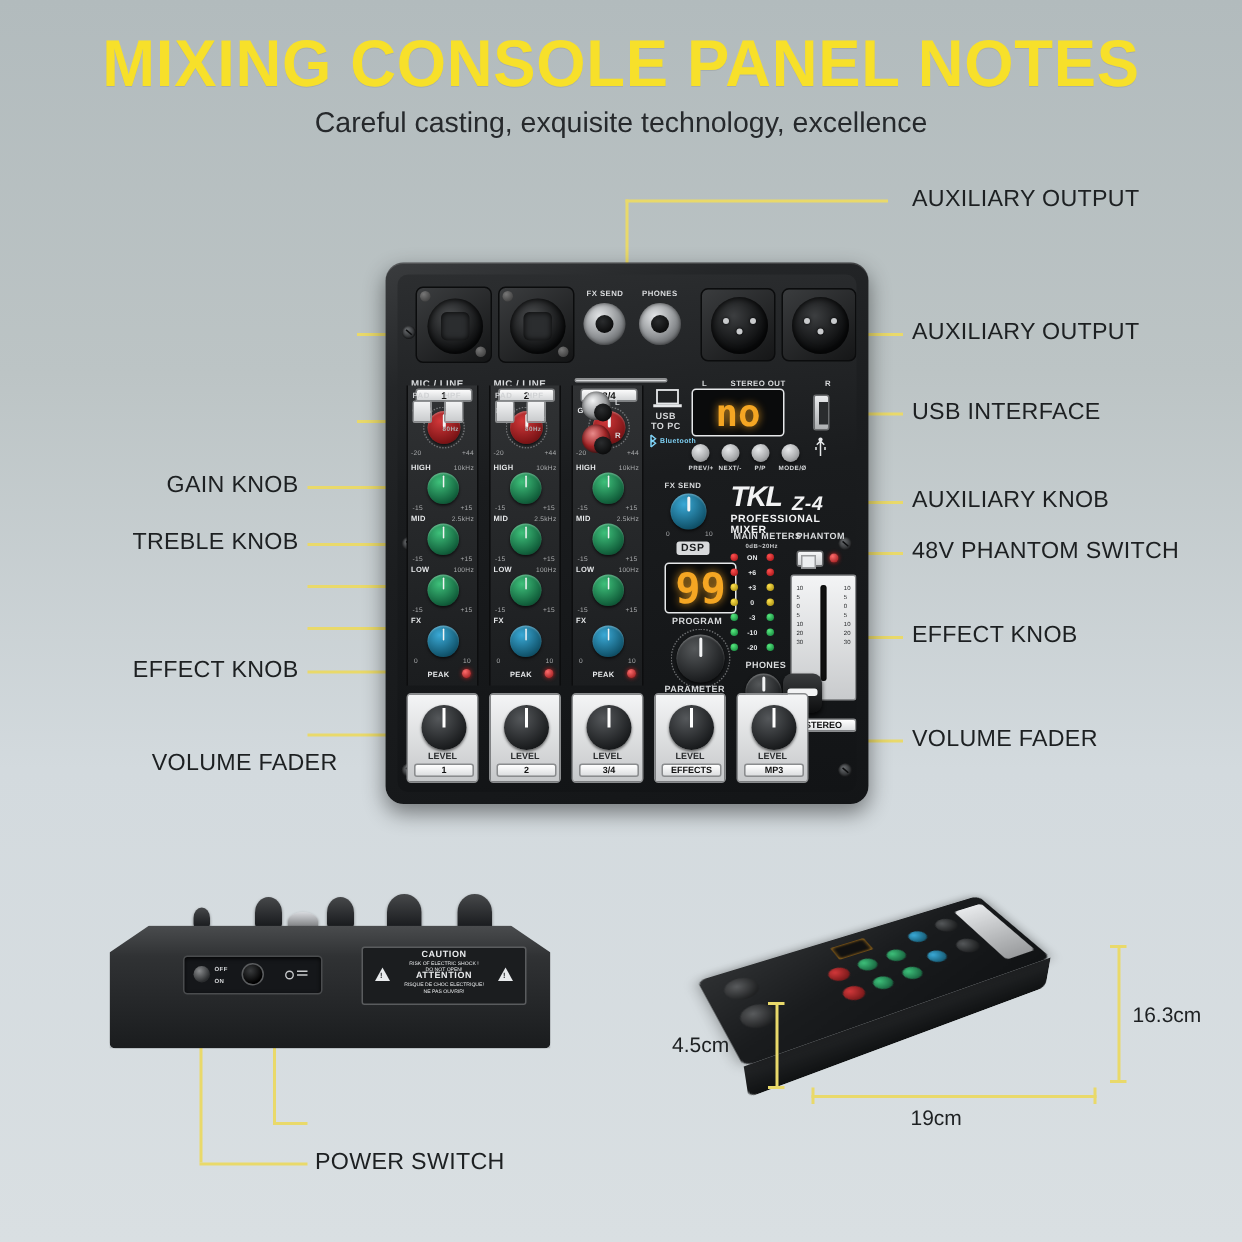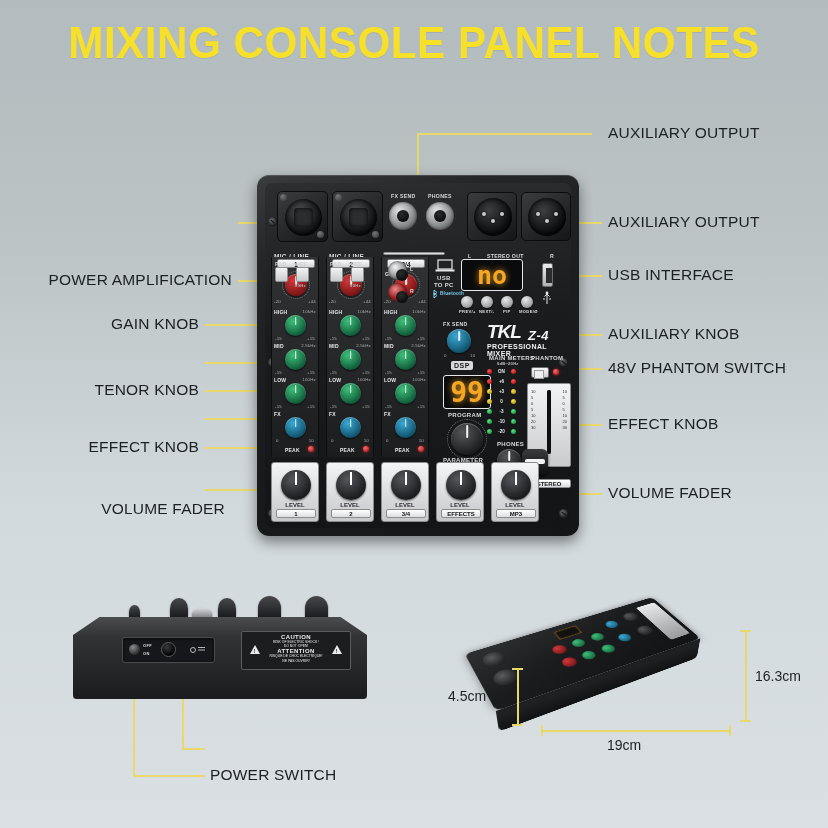--- a/index.html
+++ b/index.html
@@ -287,20 +287,21 @@
   .dimline{position:absolute;background:#e9d96a;}
   .dimlbl{position:absolute;color:#1d2022;font-size:14px;font-family:"Liberation Sans",sans-serif;}
   .arrowcap{position:absolute;background:#e9d96a;}
 </style>
 </head>
 <body>
 
 <div class="stage">
 
   <div id="title">MIXING CONSOLE PANEL NOTES</div>
+  <div id="subtitle">Careful casting, exquisite technology, excellence</div>
 
   <div class="lead v" style="left:417px; top:133px; height:48px;"></div>
   <div class="lead h" style="left:417px; top:133px; width:175px;"></div>
 
   <div class="lead h" style="left:238px; top:222px; width:40px;"></div>
   <div class="lead h" style="left:238px; top:280px; width:46px;"></div>
   <div class="lead h" style="left:205px; top:324px; width:80px;"></div>
   <div class="lead h" style="left:205px; top:362px; width:80px;"></div>
   <div class="lead h" style="left:205px; top:390px; width:82px;"></div>
   <div class="lead h" style="left:205px; top:418px; width:82px;"></div>
@@ -312,23 +313,22 @@
   <div class="lead h" style="left:555px; top:334px; width:47px;"></div>
   <div class="lead h" style="left:552px; top:368px; width:50px;"></div>
   <div class="lead h" style="left:552px; top:424px; width:50px;"></div>
   <div class="lead h" style="left:545px; top:493px; width:57px;"></div>
 
   <div class="lead v" style="left:133px; top:660px; height:115px;"></div>
   <div class="lead h" style="left:133px; top:775px; width:72px;"></div>
   <div class="lead v" style="left:182px; top:660px; height:88px;"></div>
   <div class="lead h" style="left:182px; top:748px; width:23px;"></div>
 
-  <div class="callout l" style="left:0; top:271px; width:232px;"><span>POWER AMPLIFICATION</span></div>
   <div class="callout l" style="left:0; top:315px; width:199px;"><span>GAIN KNOB</span></div>
-  <div class="callout l" style="left:0; top:381px; width:199px;"><span>TENOR KNOB</span></div>
+  <div class="callout l" style="left:0; top:353px; width:199px;"><span>TREBLE KNOB</span></div>
   <div class="callout l" style="left:0; top:438px; width:199px;"><span>EFFECT KNOB</span></div>
   <div class="callout l" style="left:0; top:500px; width:225px;"><span>VOLUME FADER</span></div>
 
   <div class="callout r" style="left:608px; top:124px;"><span>AUXILIARY OUTPUT</span></div>
   <div class="callout r" style="left:608px; top:213px;"><span>AUXILIARY OUTPUT</span></div>
   <div class="callout r" style="left:608px; top:266px;"><span>USB INTERFACE</span></div>
   <div class="callout r" style="left:608px; top:325px;"><span>AUXILIARY KNOB</span></div>
   <div class="callout r" style="left:608px; top:359px;"><span>48V PHANTOM SWITCH</span></div>
   <div class="callout r" style="left:608px; top:415px;"><span>EFFECT KNOB</span></div>
   <div class="callout r" style="left:608px; top:484px;"><span>VOLUME FADER</span></div>

